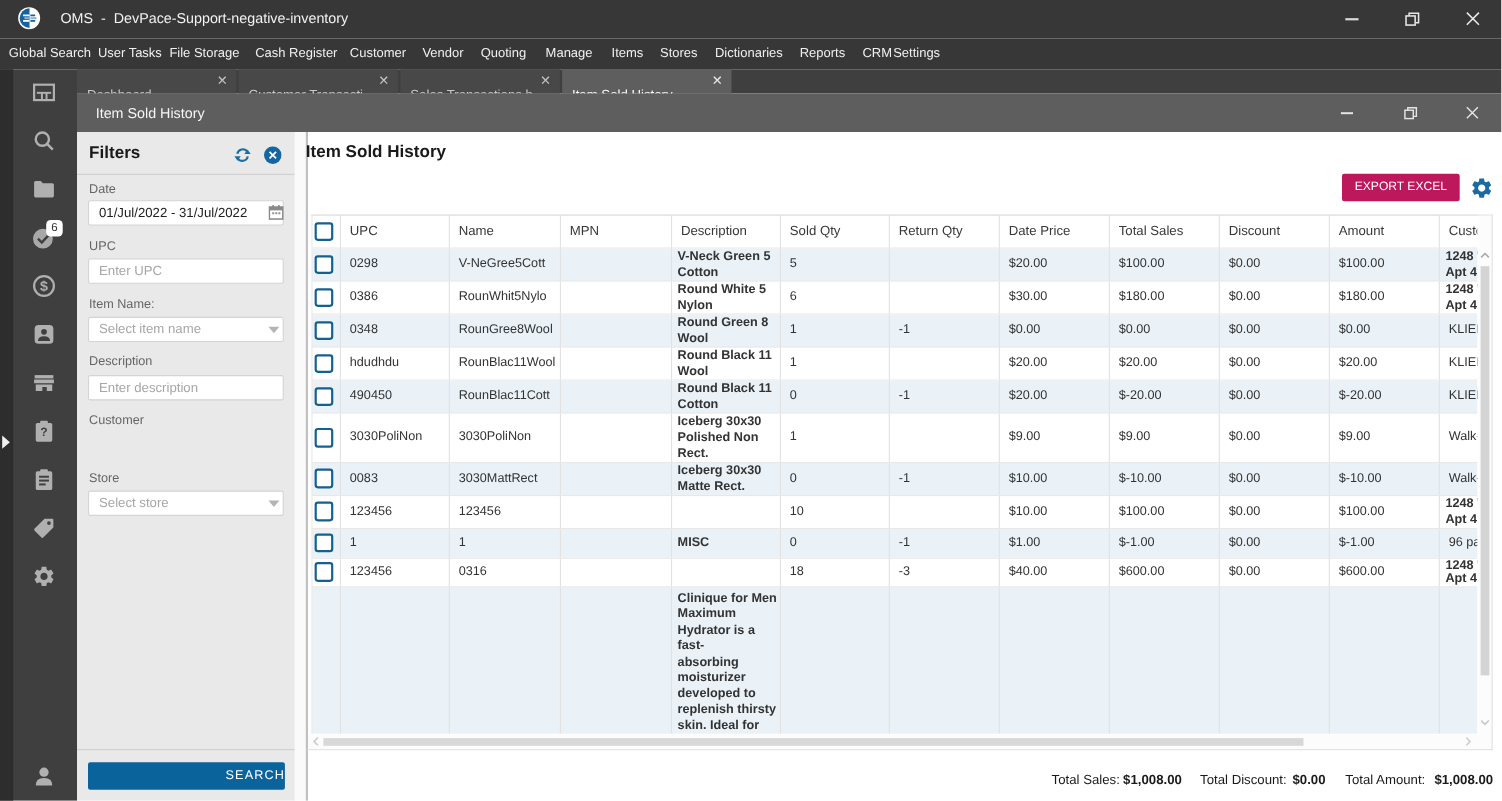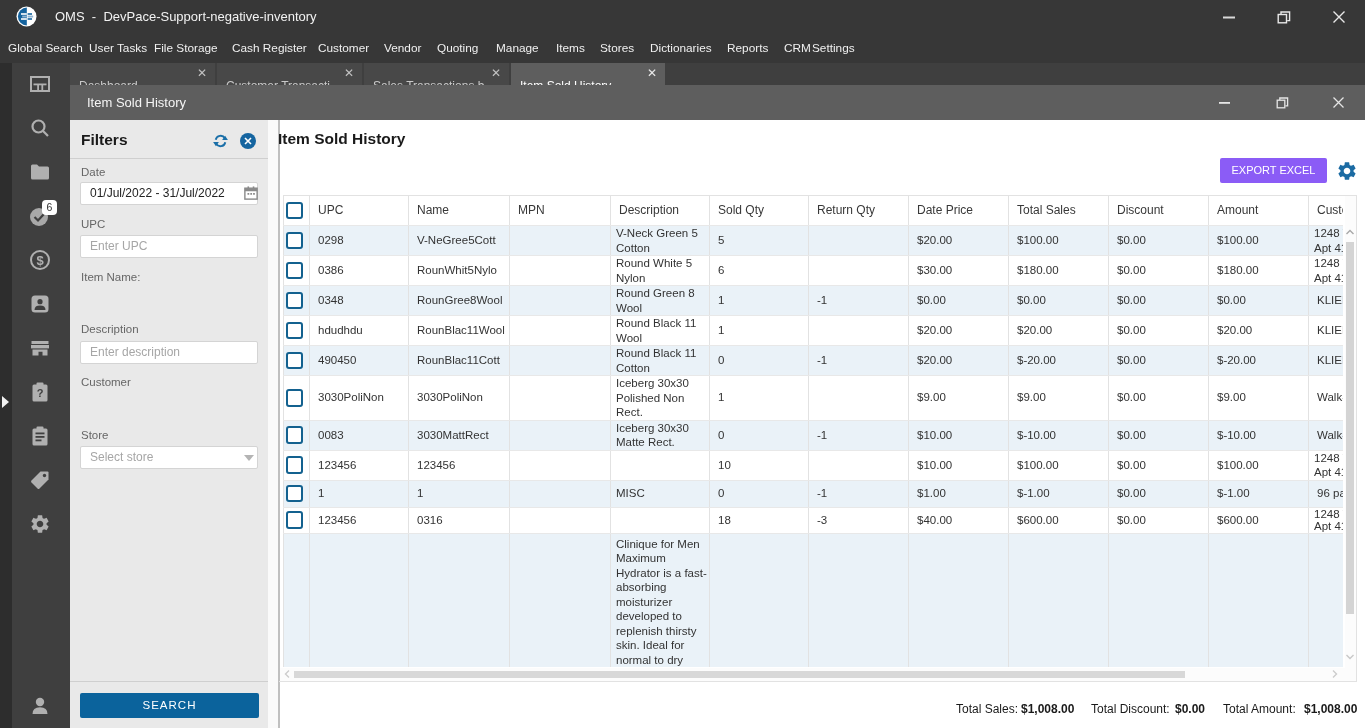--- a/index.html
+++ b/index.html
@@ -25,36 +25,36 @@
 #innerbar { left:70px; top:85px; width:1295px; height:35px; background:#5e5e5e; }
 
 
 #fpanel { left:70px; top:120px; width:198px; height:608px; background:#e9e9e9; }
 #fstrip { left:268px; top:120px; width:10px; height:608px; background:#fafafa; }
 #fdivider { left:278px; top:120px; width:2px; height:608px; background:#c0c0c0; }
 .flabel { position:absolute; left:11px; font-size:11.5px; color:#666; }
 .finput { position:absolute; left:10px; width:178px; height:23px; background:#fff; border:1px solid #d4d4d4; border-radius:2px; font-size:12px; line-height:21px; padding-left:9px; color:#222; }
 .placeholder { color:#a6a6a6; }
 .ddarrow { position:absolute; right:3px; top:8px; width:0; height:0; border-left:5px solid transparent; border-right:5px solid transparent; border-top:6.5px solid #b4b4b4; }
-#searchbtn { left:10px; top:573px; width:179px; height:25px; background:#0b639c; color:#fff; font-size:11.5px; letter-spacing:1px; text-align:center; line-height:25px; border-radius:2px; }
+#searchbtn { left:10px; top:573px; width:179px; height:25px; background:#0b639c; color:#fff; font-size:11.5px; letter-spacing:1px; text-align:right; line-height:25px; border-radius:2px; }
 
 
 #content { left:280px; top:120px; width:1085px; height:608px; background:#fff; }
 #heading { left:-2px; top:10px; font-size:15.5px; font-weight:bold; color:#1a1a1a; }
-#exportbtn { left:940px; top:38px; width:107px; height:25px; background:#8b5cf6; color:#fff; font-size:11px; letter-spacing:0px; text-align:center; line-height:25px; border-radius:2px; }
+#exportbtn { left:940px; top:38px; width:107px; height:25px; background:#be185d; color:#fff; font-size:11px; letter-spacing:0px; text-align:center; line-height:25px; border-radius:2px; }
 
 
 #tablewrap { left:283px; top:195px; width:1060px; height:472px; overflow:hidden; background:#fff; }
 table { border-collapse:collapse; table-layout:fixed; width:1125px; }
 td,th { border-right:1px solid #e2e2e2; border-bottom:1px solid #e8e8e8; font-size:11.5px; color:#333; font-weight:normal; text-align:left; vertical-align:middle; padding:0 4px 0 8px; line-height:15px; overflow:hidden; white-space:nowrap; }
 th { font-size:12px; color:#383838; height:30px; border-top:1px solid #e2e2e2; }
 td:first-child, th:first-child { border-left:1px solid #e2e2e2; padding:0; }
 tr.blue td { background:#eaf2f8; }
 .cbx { width:17.5px; height:17.5px; border:2.4px solid #13618f; border-radius:3px; background:#fff; margin-left:1.5px; }
-.desc { white-space:normal; padding-left:5px !important; padding-right:0 !important; line-height:14.5px; }
+.desc { white-space:normal; padding-left:5px !important; padding-right:0 !important; line-height:14.5px;font-weight:bold; }
 .lh12 { line-height:12px !important; }
 
 
 #vscroll { left:1345px; top:196px; width:12px; height:485px; background:#fcfcfc; }
 #vthumb { left:1345.5px; top:242px; width:8px; height:372px; background:#d4d4d4; }
 #hscroll { left:280px; top:668px; width:1065px; height:14px; background:#fcfcfc; }
 #hthumb { left:294px; top:670.5px; width:891px; height:7px; background:#d8d8d8; }
 
 
 .ftxt { position:absolute; top:702px; font-size:12px; color:#1a1a1a; }
@@ -158,20 +158,21 @@
     <rect x="10" y="0.5" width="1.8" height="3" fill="#8a8a8a"></rect>
     <rect x="4" y="8" width="2" height="2" fill="#8a8a8a"></rect>
     <rect x="7.2" y="8" width="2" height="2" fill="#8a8a8a"></rect>
     <rect x="10.4" y="8" width="2" height="2" fill="#8a8a8a"></rect>
   </svg>
 
   <div class="flabel" style="top:98px">UPC</div>
   <div class="finput placeholder" style="top:115px">Enter UPC</div>
 
   <div class="flabel" style="top:151px">Item Name:</div>
+  <div class="finput placeholder" style="top:168px">Select item name<span class="ddarrow"></span></div>
 
   <div class="flabel" style="top:203px">Description</div>
   <div class="finput placeholder" style="top:221px">Enter description</div>
 
   <div class="flabel" style="top:256px">Customer</div>
 
   <div class="flabel" style="top:309px">Store</div>
   <div class="finput placeholder" style="top:326px">Select store<span class="ddarrow"></span></div>
 
   <div class="abs" style="left:0;top:561px;width:198px;height:1px;background:#cfcfcf"></div>

